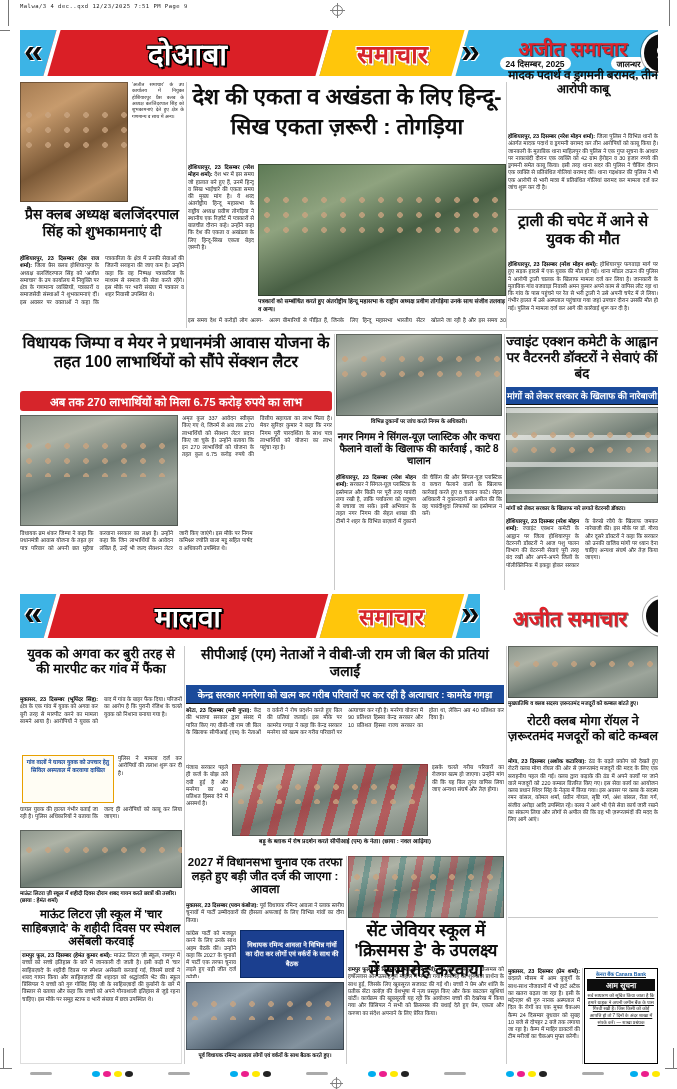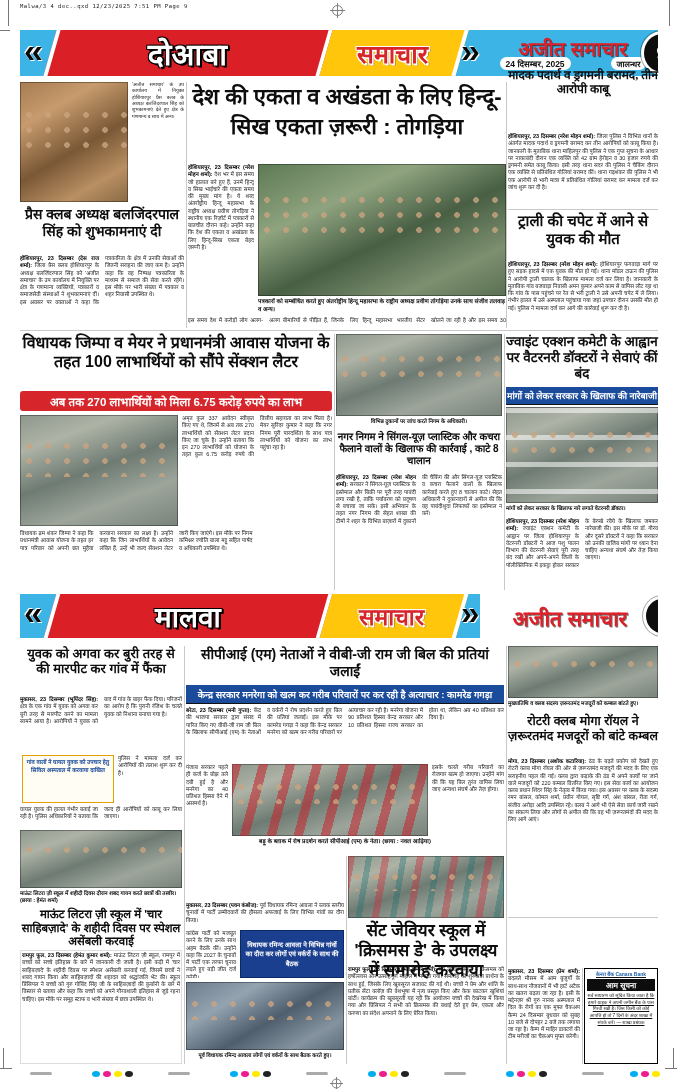--- a/index.html
+++ b/index.html
@@ -192,20 +192,21 @@
   <div class="abs bar bar-blue" style="left:186px;top:685px;width:318px;height:18px;font-size:9.5px;">केन्द्र सरकार मनरेगा को खत्म कर गरीब परिवारों पर कर रही है अत्याचार : कामरेड गगड़ा</div>
   <div class="abs bt c4" style="left:186px;top:707px;width:318px;height:54px;">
     <b>बरेटा, 23 दिसम्बर (मनी गुप्ता):</b>
     <span>केंद्र की भाजपा सरकार द्वारा संसद में पारित किए गए वीबी-जी राम जी बिल के खिलाफ सीपीआई (एम) के नेताओं व वर्करों ने रोष प्रदर्शन करते हुए बिल की प्रतियां जलाईं। इस मौके पर कामरेड गगड़ा ने कहा कि केन्द्र सरकार मनरेगा को खत्म कर गरीब परिवारों पर अत्याचार कर रही है। मनरेगा योजना में 90 प्रतिशत हिस्सा केन्द्र सरकार और 10 प्रतिशत हिस्सा राज्य सरकार का होता था, लेकिन अब 40 प्रतिशत कर दिया है।</span>
   </div>
   <div class="abs bt" style="left:186px;top:764px;width:42px;height:72px;">पंजाब सरकार पहले ही कर्ज के बोझ तले दबी हुई है और मनरेगा का 40 प्रतिशत हिस्सा देने में असमर्थ है।</div>
   <div class="photo p-flags" style="left:232px;top:764px;width:196px;height:72px;"></div>
   <div class="abs bt" style="left:432px;top:764px;width:72px;height:72px;">इसके चलते गरीब परिवारों का रोजगार खत्म हो जाएगा। उन्होंने मांग की कि यह बिल तुरंत वापिस लिया जाए अन्यथा संघर्ष और तेज़ होगा।</div>
   <div class="abs cap" style="left:186px;top:838px;width:318px;height:12px;text-align:center;">बड़ू के ब्लाक में रोष प्रदर्शन करते सीपीआई (एम) के नेता। (छाया : नवल आढ़िया)</div>
 
+  <div class="abs hl" style="left:186px;top:856px;width:158px;height:44px;font-size:11.5px;">2027 में विधानसभा चुनाव एक तरफा लड़ते हुए बड़ी जीत दर्ज की जाएगा : आवला</div>
   <div class="abs bt" style="left:186px;top:902px;width:158px;height:26px;">
     <b>मुक्तसर, 23 दिसम्बर (पवन कंबोज):</b>
     <span>पूर्व विधायक रमिन्द आवला ने ब्लाक स्तरीय चुनावों में पार्टी उम्मीदवारों की हौसला अफजाई के लिए विभिन्न गांवों का दौरा किया।</span>
   </div>
   <div class="abs bt" style="left:186px;top:930px;width:50px;height:48px;">कांग्रेस पार्टी को मजबूत करने के लिए उनके साथ अहम बैठकें कीं। उन्होंने कहा कि 2027 के चुनावों में पार्टी एक तरफा चुनाव लड़ते हुए बड़ी जीत दर्ज करेगी।</div>
   <div class="abs inset-dark" style="left:240px;top:930px;width:104px;height:48px;">विधायक रमिन्द आवला ने विभिन्न गांवों का दौरा कर लोगों एवं वर्करों के साथ की बैठक</div>
   <div class="photo p-cool" style="left:186px;top:982px;width:158px;height:68px;"></div>
   <div class="abs cap" style="left:186px;top:1052px;width:158px;height:12px;font-size:5.5px;text-align:center;">पूर्व विधायक रमिन्द आवला लोगों एवं वर्करों के साथ बैठक करते हुए।</div>
 
   <div class="photo p-festive" style="left:348px;top:856px;width:156px;height:62px;"></div>

